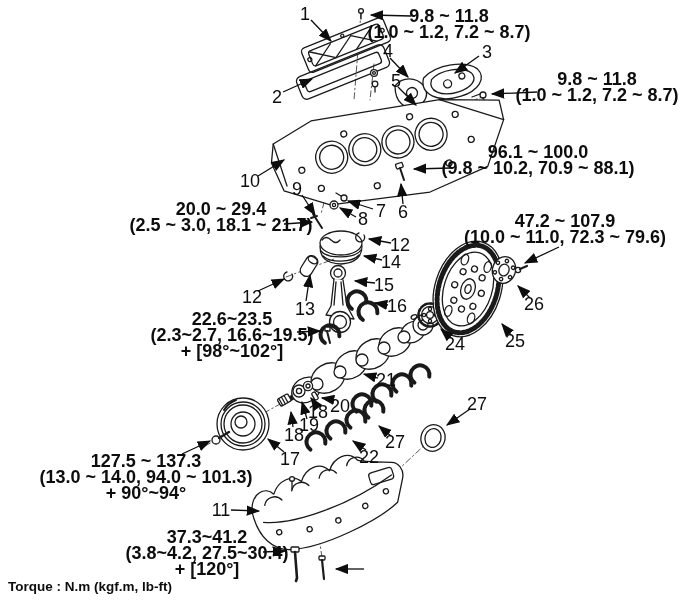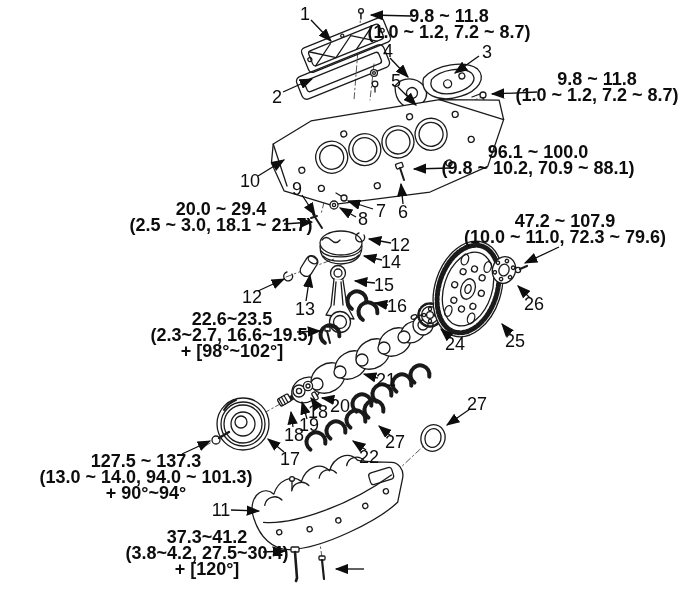--- a/index.html
+++ b/index.html
@@ -399,13 +399,14 @@
     <div>127.5 ~ 137.3</div>
     <div>(13.0 ~ 14.0, 94.0 ~ 101.3)</div>
     <div>+ 90°~94°</div>
   </div>
   <div class="tq" style="left:207px;top:529px">
     <div>37.3~41.2</div>
     <div>(3.8~4.2, 27.5~30.4)</div>
     <div>+ [120°]</div>
   </div>
 
+  <div class="footer">Torque : N.m (kgf.m, lb-ft)</div>
 </div>
 
 </body></html>

